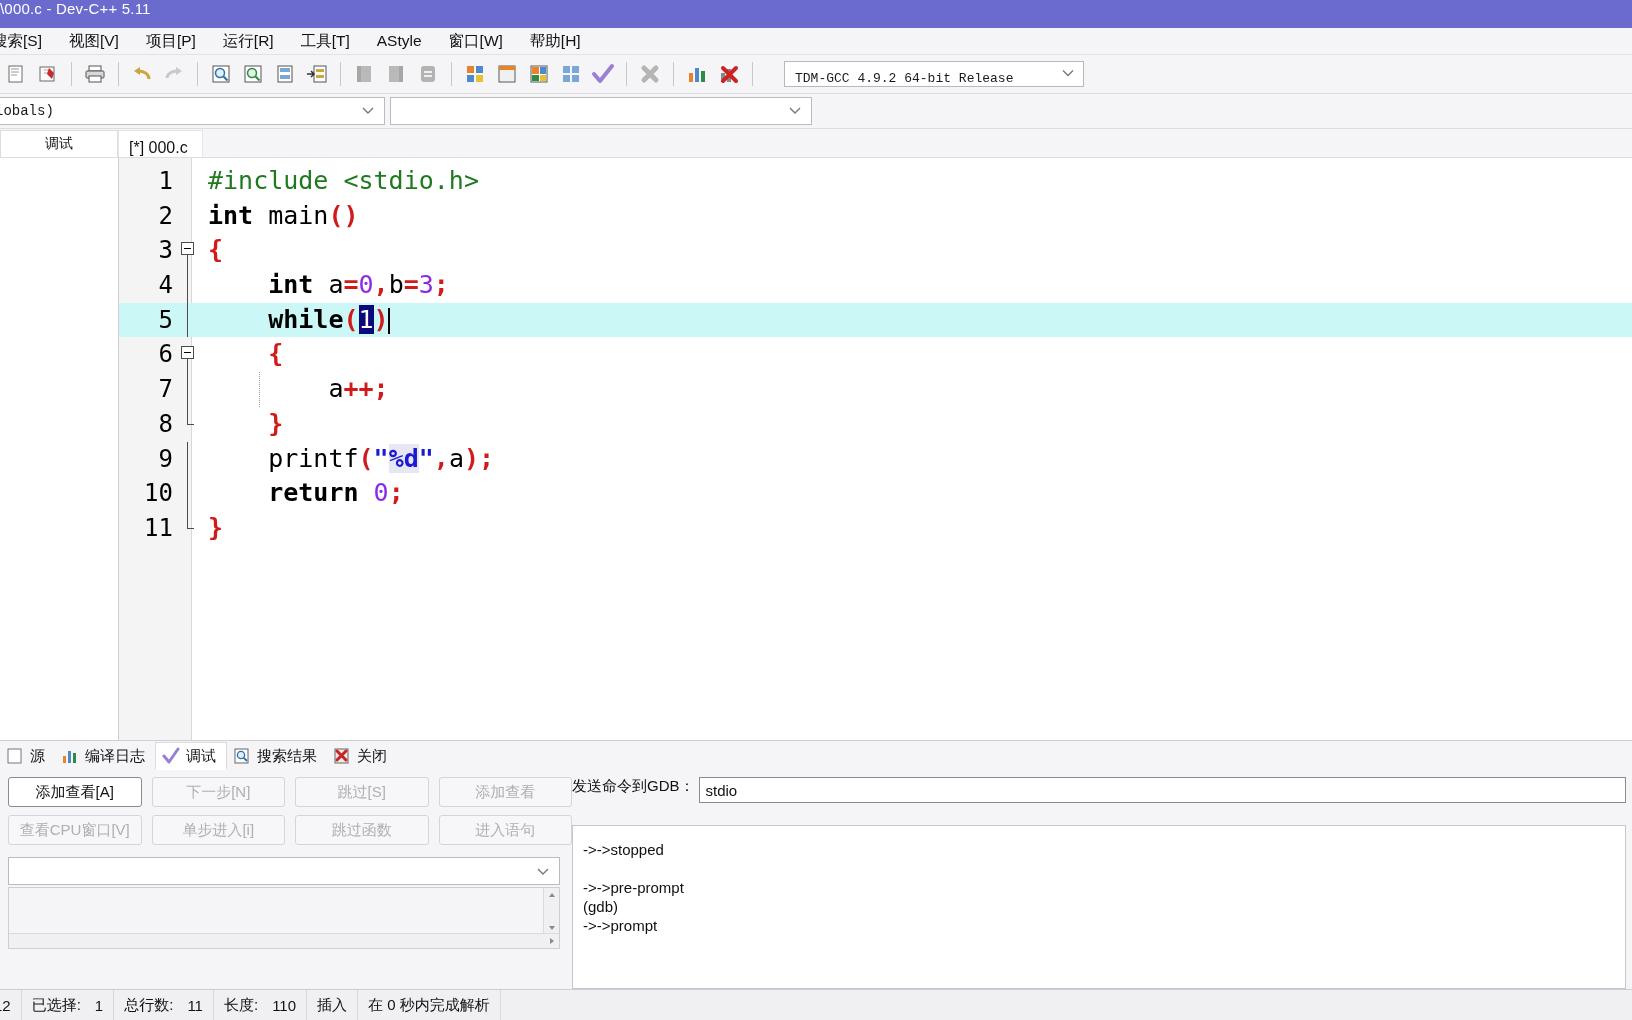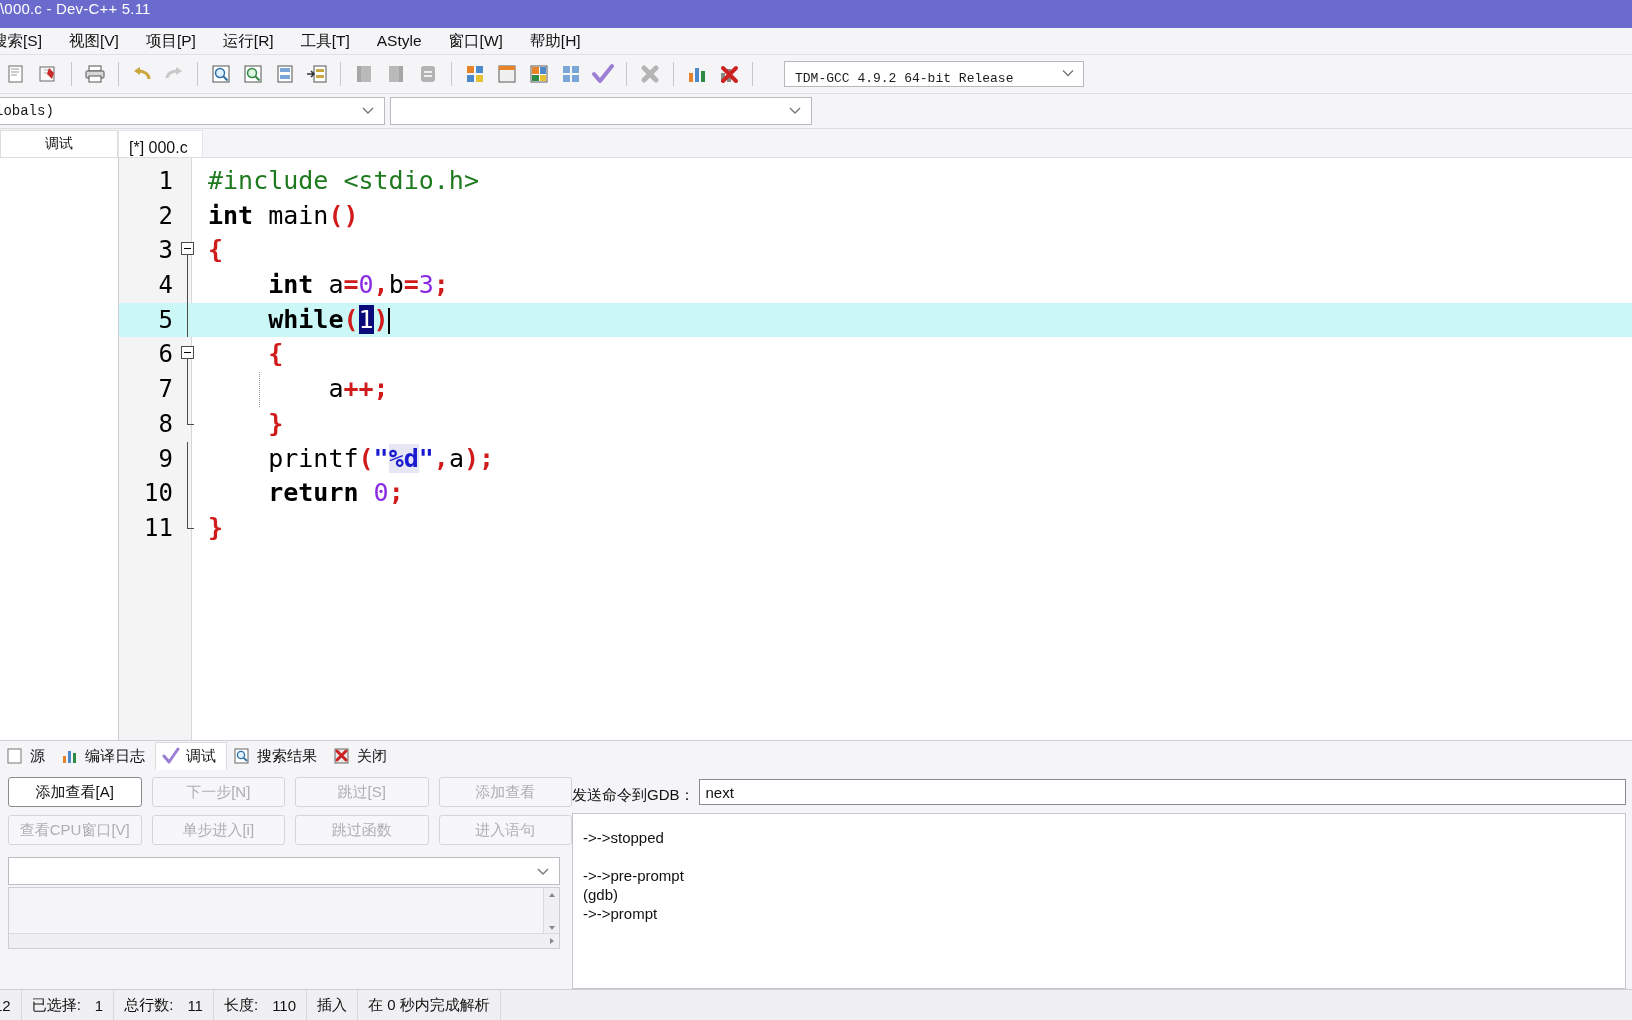--- a/index.html
+++ b/index.html
@@ -377,25 +377,25 @@
 
   .dbgright {
     flex: 1 1 auto;
     display: flex;
     flex-direction: column;
     padding-right: 6px;
     min-width: 0;
   }
   .gdbrow {
     display: flex;
-    align-items: flex-end;
+    align-items: flex-start;
     height: 28px;
     font-size: 15px;
     color: #111;
-    margin-bottom: 8px;
+    margin-bottom: 20px;
   }
   .gdbinput {
     flex: 1 1 auto;
     height: 26px;
     background: #ffffff;
     border: 1px solid #8c8a90;
     font-size: 15px;
     color: #111;
     display: flex;
     align-items: center;
@@ -832,21 +832,21 @@
                 </svg>
             </div>
           </div>
         </div>
       </div>
 
       <div class="dbgright">
         <div class="gdbrow">
           <span>发送命令到GDB：</span>
           <div class="gdbinput">
-            <span>next</span>
+            <span>stdio</span>
           </div>
         </div>
         <div class="gdblog" id="gdblog">
             <div class="logline">-&gt;-&gt;stopped</div>
             <div class="logline gap"></div>
             <div class="logline">-&gt;-&gt;pre-prompt</div>
             <div class="logline">(gdb)</div>
             <div class="logline">-&gt;-&gt;prompt</div>
           </div>
       </div>

